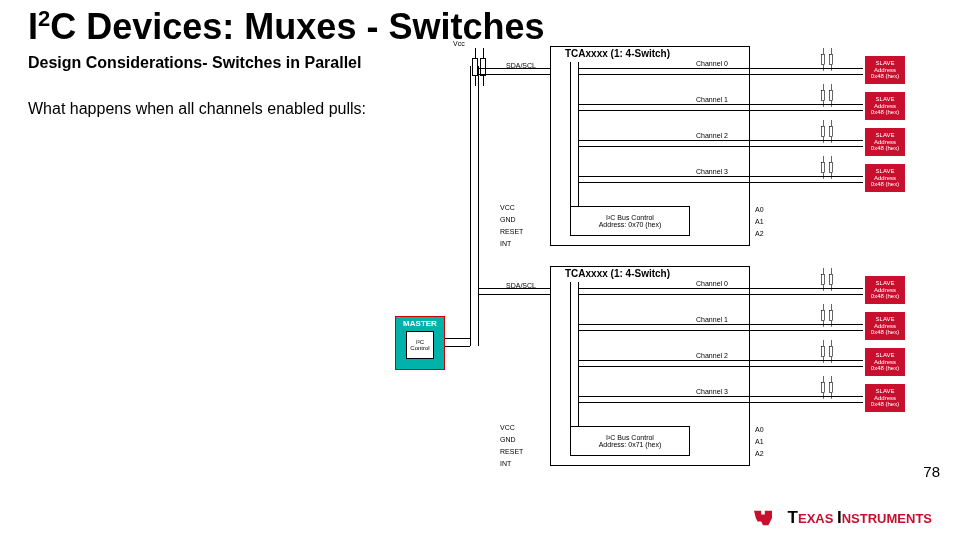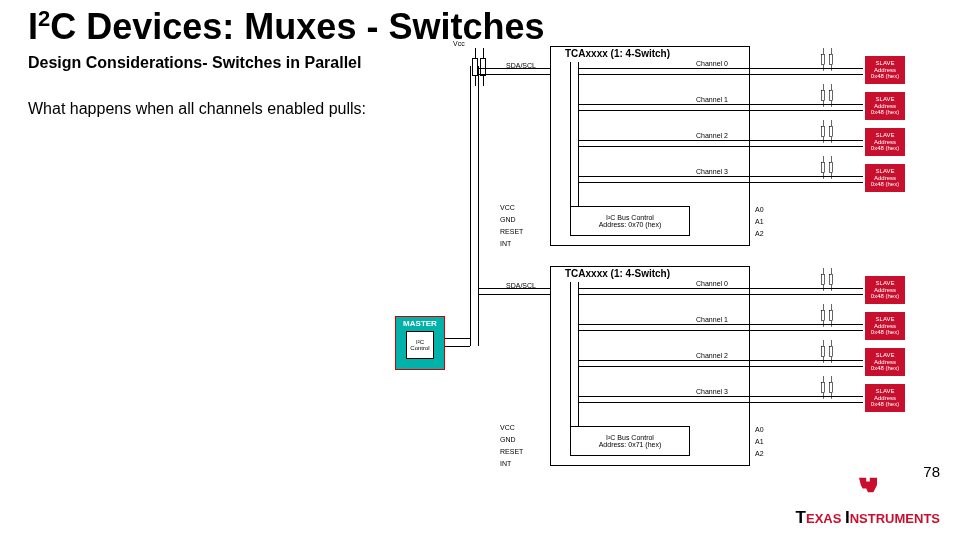--- a/index.html
+++ b/index.html
@@ -7,21 +7,21 @@
   .title { position: absolute; left: 28px; top: 6px; font-size: 36px; font-weight: bold; color: #000; }
   .title sup { font-size: 22px; vertical-align: super; }
   .subtitle { position: absolute; left: 28px; top: 54px; font-size: 16px; font-weight: bold; color: #000; }
   .question { position: absolute; left: 28px; top: 100px; font-size: 16px; color: #000; }
   .bullets { position: absolute; left: 28px; top: 130px; font-size: 16px; color: #000; }
   .bullets li { list-style: none; margin-bottom: 8px; }
   .bullets li::before { content: "• "; }
   .term { font-style: italic; }
   .boxed { border: 1px solid #c00; padding: 0 2px; }
   .page-num { position: absolute; right: 20px; bottom: 60px; font-size: 15px; color: #000; }
-  .logo { position: absolute; right: 20px; bottom: 12px; display: flex; align-items: center; gap: 14px; flex-direction: column; }
+  .logo { position: absolute; right: 28px; bottom: 12px; display: flex; align-items: center; gap: 14px; }
   .logo-icon { width: 22px; height: 18px; position: relative; }
   .logo-text { font-size: 17px; font-weight: bold; }
   .logo-text .t1 { color: #000; }
   .logo-text .t2 { color: #c8102e; }
 
   
   .diagram { position: absolute; left: 445px; top: 46px; width: 500px; height: 440px; }
   .switch-block { position: absolute; border: 1px solid #000; background: #fff; }
   .switch-title { position: absolute; font-size: 10px; font-weight: bold; background: #fff; padding: 0 2px; }
   .bus-ctrl { position: absolute; border: 1px solid #000; font-size: 7px; text-align: center; background: #fff; display:flex; flex-direction:column; justify-content:center; }

